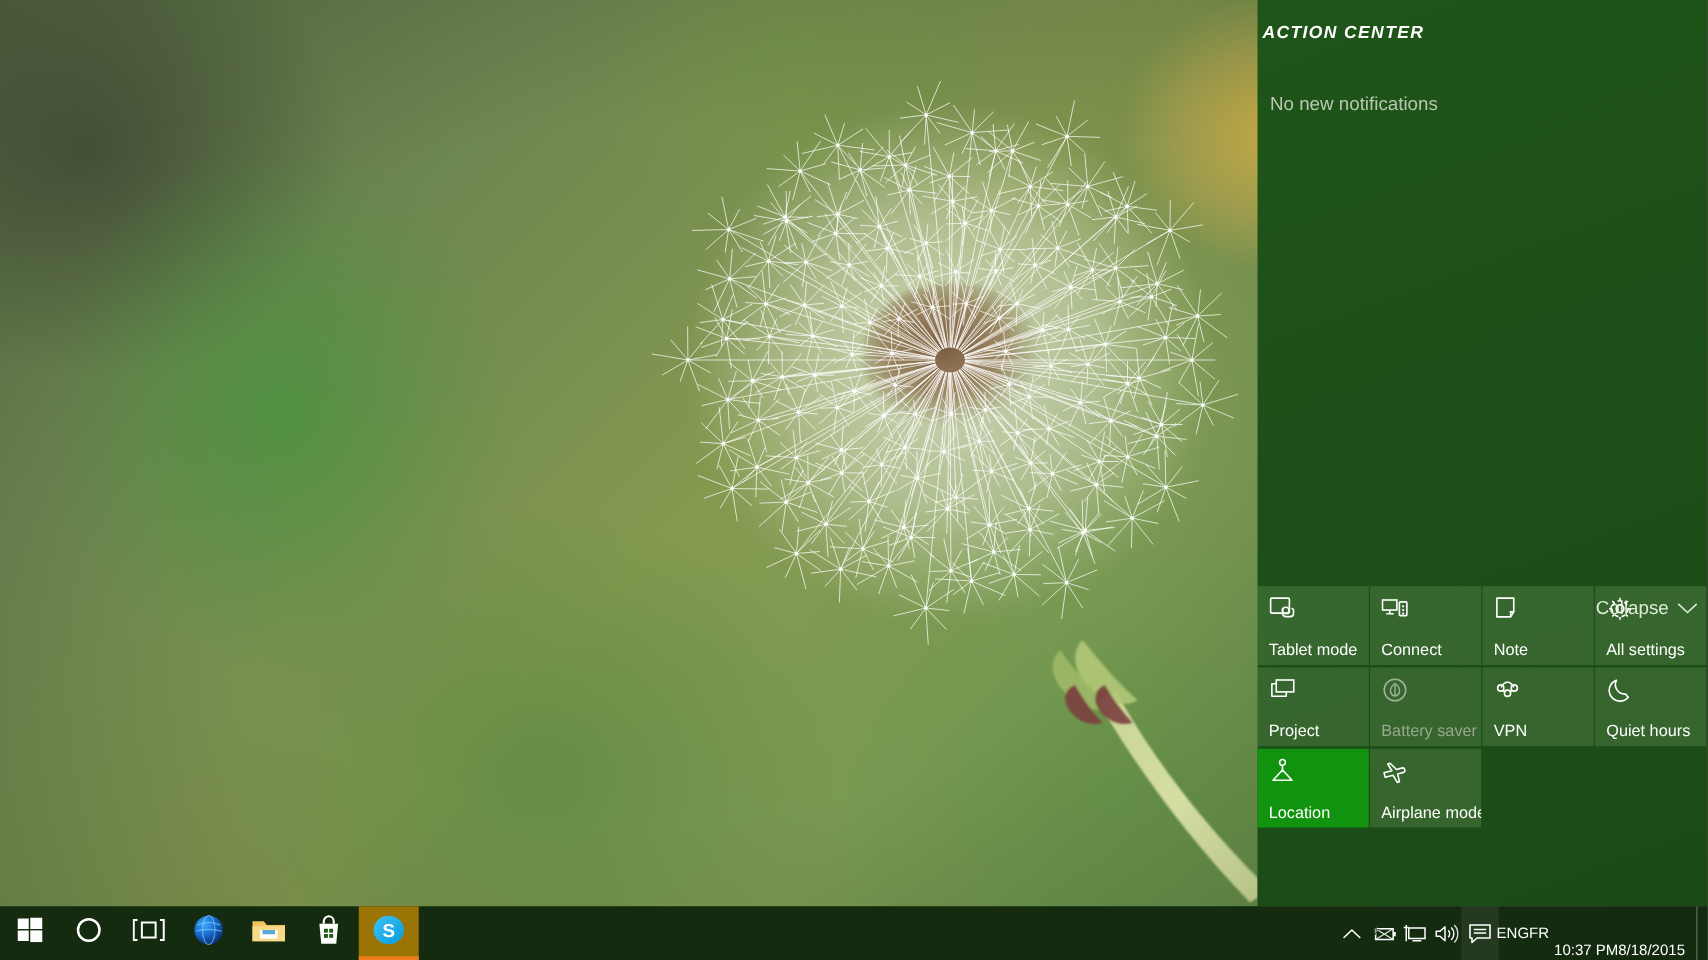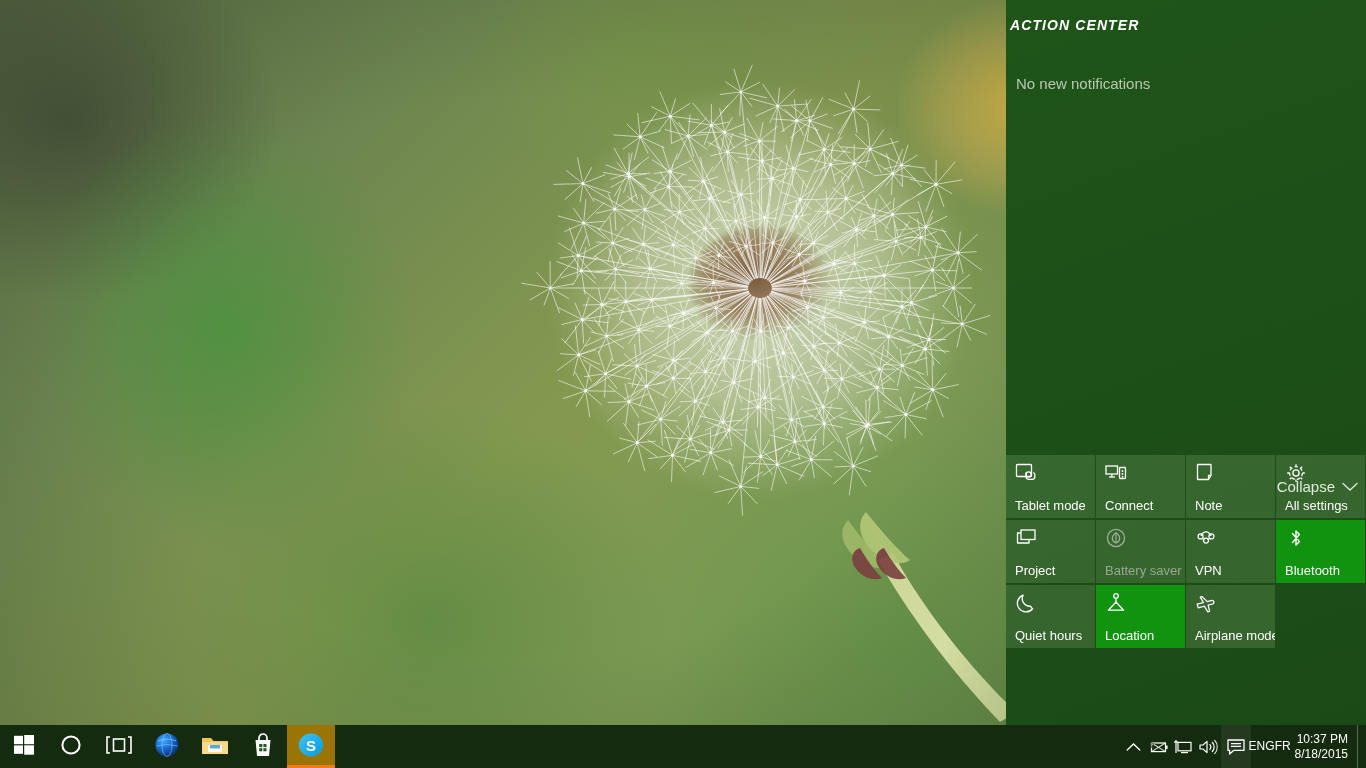--- a/index.html
+++ b/index.html
@@ -47,21 +47,21 @@
   }
   #ac-collapse {
     position:absolute; right:8px; top:434px;
     display:flex; align-items:center; gap:7px;
     font-size:15px; color:#eef3ec; cursor:pointer;margin-top:44px;
   }
   #ac-collapse svg { display:block; }
 
   
   #tile-grid {
-    position:absolute; left:1006px; top:455px;
+    position:absolute; left:1006px; top:469px;
     width:360px;
     display:grid;
     grid-template-columns:repeat(4, 89px);
     grid-auto-rows:63px;
     gap:2px 1px;
   }
   .tile {
     position:relative;
     background:rgba(160,205,140,0.20);
     cursor:pointer; overflow:hidden;
@@ -111,21 +111,21 @@
     color:#fff; cursor:pointer;
   }
   #tray-ac-icon { background:rgba(255,255,255,.07); width:30px; }
   #tray-lang {
     width:38px; height:43px; color:#fff; font-size:12px;
     display:flex; flex-direction:row; align-items:center; justify-content:center;
     line-height:15px; cursor:pointer;
   }
   #tray-clock {
     height:43px; color:#fff; font-size:12px; padding:0 9px 0 6px;
-    display:flex; flex-direction:column; align-items:flex-end; justify-content:center;
+    display:flex; flex-direction:row; align-items:flex-end; justify-content:center;
     line-height:15px; cursor:pointer;
   }
   #show-desktop {
     width:7px; height:43px; border-left:1px solid rgba(255,255,255,.30);
     cursor:pointer;
   }
 </style>
 </head>
 <body>
 
@@ -405,28 +405,20 @@
             <g stroke="currentColor" stroke-width="1.25" fill="none">
               <circle cx="5.6" cy="9.4" r="2.5"></circle>
               <circle cx="16.4" cy="9.4" r="2.5"></circle>
               <circle cx="11" cy="13.6" r="2.5"></circle>
               <path d="M11 4.6 C8.4 5.2 6.6 7 6 9 M11 4.6 C13.6 5.2 15.4 7 16 9 M7.3 11.4 L9.2 12.7 M14.7 11.4 L12.8 12.7"></path>
             </g>
           </svg>
         </div>
         <div class="tile-label">VPN</div>
       </div>
-      <div class="tile on">
-        <div class="tile-icon">
-          <svg width="22" height="22" viewBox="0 0 22 22">
-            <path d="M7.5 6.5 L14.5 14.6 L11 18 V4 L14.5 7.4 L7.5 15.5" stroke="currentColor" stroke-width="1.45" fill="none" stroke-linejoin="round" stroke-linecap="round"></path>
-          </svg>
-        </div>
-        <div class="tile-label">Bluetooth</div>
-      </div>
       <div class="tile">
         <div class="tile-icon">
           <svg width="22" height="22" viewBox="0 0 22 22">
             <path d="M15.6 14.2 A7.6 7.6 0 0 1 8.1 3.2 A8.6 8.6 0 1 0 17.6 16.8 A7.6 7.6 0 0 1 15.6 14.2 Z" stroke="currentColor" stroke-width="1.35" fill="none" stroke-linejoin="round"></path>
           </svg>
         </div>
         <div class="tile-label">Quiet hours</div>
       </div>
       <div class="tile on">
         <div class="tile-icon">

